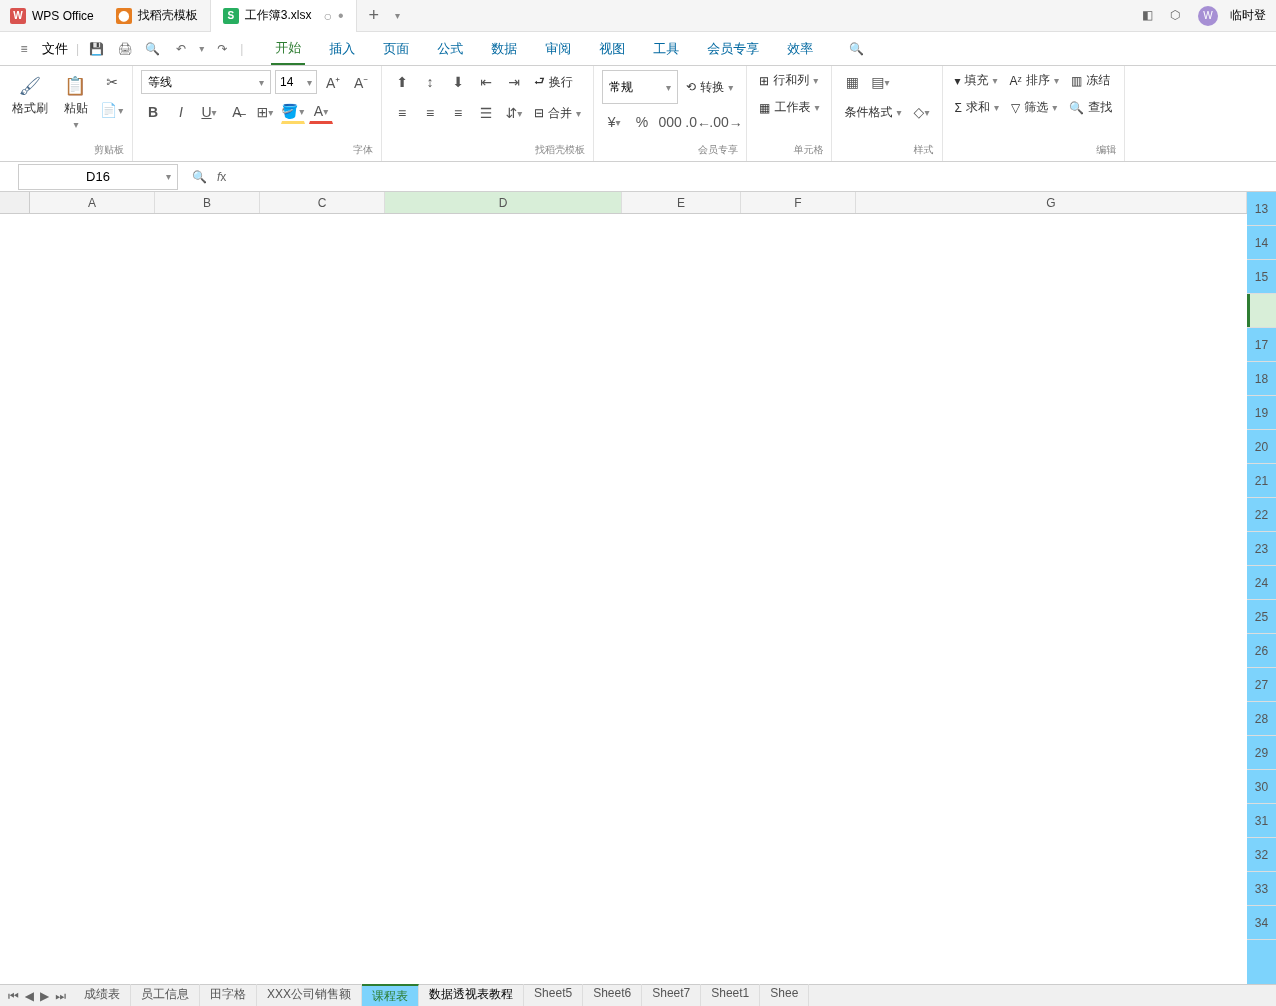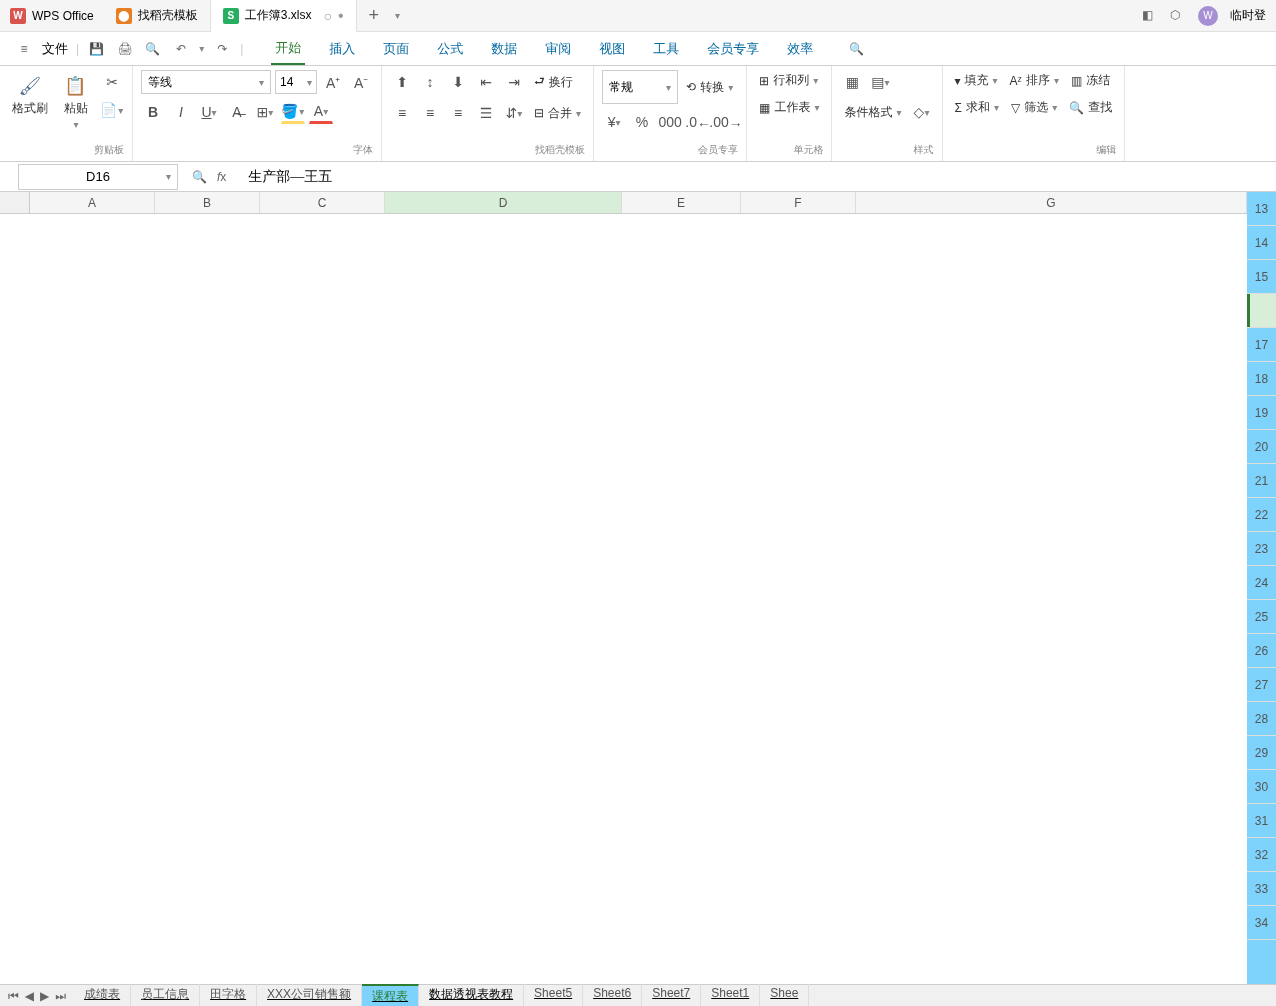--- a/index.html
+++ b/index.html
@@ -279,21 +279,20 @@
 
 <div class="formula-bar">
   <div class="name-box">
     <span>D16</span>
     <span class="dd">▾</span>
   </div>
   <div class="fb-icons">
     <span>🔍</span>
     <span><i>f</i>x</span>
   </div>
-  <div class="formula-input">生产部—王五</div>
 </div>
 
 <div class="grid-container">
   <div class="grid-top">
       <div class="corner"></div>
       <div class="col-headers">
         <div class="col-h" style="width:125px">A</div>
         <div class="col-h" style="width:105px">B</div>
         <div class="col-h" style="width:125px">C</div>
         <div class="col-h sel" style="width:237px">D</div>
@@ -330,21 +329,21 @@
     </div>
 </div>
 
 <div class="sheet-bar">
   <div class="sb-nav">
     <span>⏮</span>
     <span>◀</span>
     <span>▶</span>
     <span>⏭</span>
   </div>
-  <div id="sheet-tabs-mount" style="display:flex;text-decoration:underline;">
+  <div id="sheet-tabs-mount" style="display:flex;">
       <div class="sheet-tab">成绩表</div>
       <div class="sheet-tab">员工信息</div>
       <div class="sheet-tab">田字格</div>
       <div class="sheet-tab">XXX公司销售额</div>
       <div class="sheet-tab active">课程表</div>
       <div class="sheet-tab green">数据透视表教程</div>
       <div class="sheet-tab">Sheet5</div>
       <div class="sheet-tab">Sheet6</div>
       <div class="sheet-tab">Sheet7</div>
       <div class="sheet-tab">Sheet1</div>

